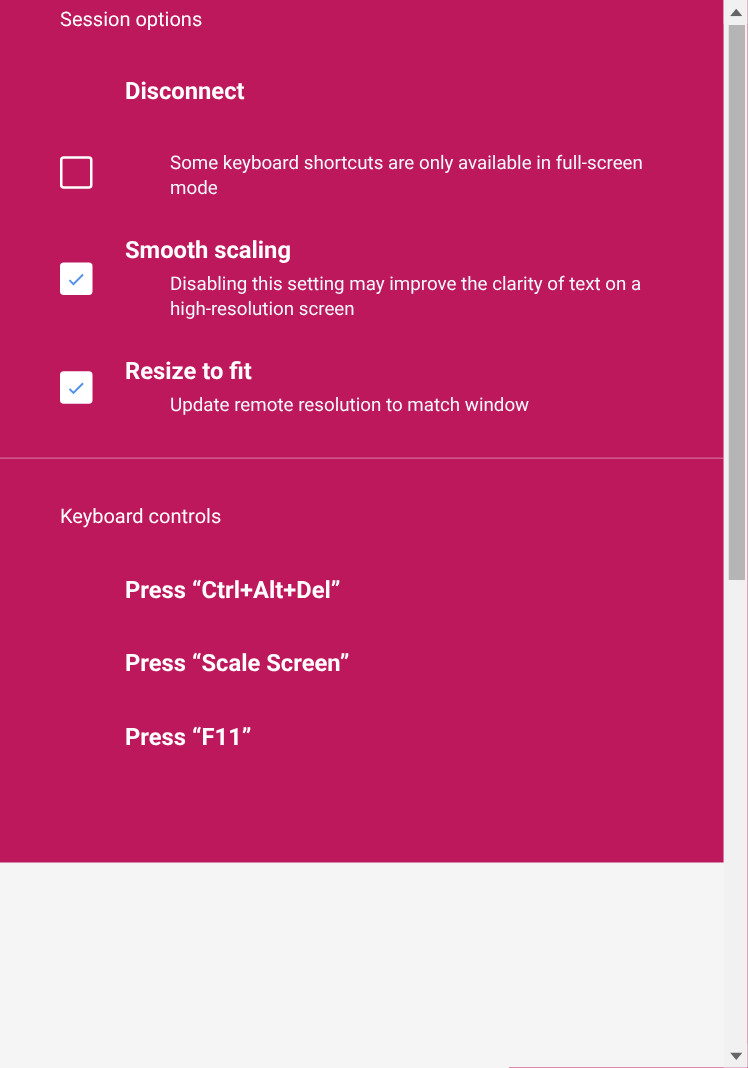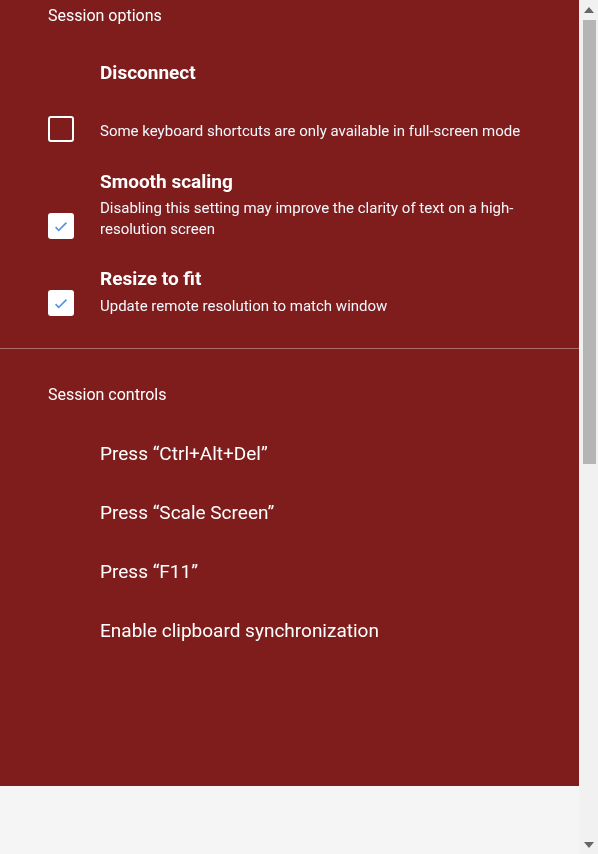--- a/index.html
+++ b/index.html
@@ -9,41 +9,41 @@
     }
     body {
       font-family: 'Roboto', 'Segoe UI', Arial, sans-serif;
       background: #f5f5f5;
       width: 598px;
       height: 854px;
       overflow: hidden;
       position: relative;
     }
     .panel {
-      background: #7f1d1d;
+      background: #be185d;
       width: 579px;
-      height: 786px;
+      height: 690px;
       overflow-y: auto;
       color: #fff;
     }
     .section {
       padding: 0;
     }
     .section-title {
       font-size: 16px;
       font-weight: 400;
       padding: 8px 48px 20px 48px;
       color: #fff;
     }
     .section-title.first {
       padding-top: 6px;
     }
     .item {
       display: flex;
-      align-items: flex-end;
+      align-items: center;
       padding: 14px 48px;
       cursor: pointer;
     }
     .item.no-checkbox {
       padding: 16px 48px 16px 100px;
     }
     .checkbox-wrap {
       width: 26px;
       height: 26px;
       flex-shrink: 0;
@@ -80,36 +80,37 @@
       font-weight: 700;
       color: #fff;
       line-height: 1.3;
     }
     .item-desc {
       font-size: 15px;
       font-weight: 400;
       color: #f3f8fe;
       margin-top: 4px;
       line-height: 1.35;
+      margin-left: 36px;
     }
     .divider {
       height: 1px;
       background: rgba(255,255,255,0.35);
       margin: 18px 0 0 0;
     }
     .section-keyboard {
       padding-top: 28px;
     }
     .kb-item {
       padding: 18px 48px 18px 100px;
       cursor: pointer;
     }
     .kb-label {
       font-size: 19px;
-      font-weight: 400;
+      font-weight: 700;
       color: #fff;
     }
     
     .scrollbar-track {
       position: absolute;
       right: 0;
       top: 0;
       width: 19px;
       height: 854px;
       background: #f1f1f1;
@@ -194,37 +195,34 @@
       <div class="item-text">
         <div class="item-label">Resize to fit</div>
         <div class="item-desc">Update remote resolution to match window</div>
       </div>
     </div>
   </div>
 
   <div class="divider"></div>
 
   <div class="section section-keyboard">
-    <div class="section-title">Session controls</div>
+    <div class="section-title">Keyboard controls</div>
 
     <div class="kb-item">
       <div class="kb-label">Press “Ctrl+Alt+Del”</div>
     </div>
 
     <div class="kb-item">
       <div class="kb-label">Press “Scale Screen”</div>
     </div>
 
     <div class="kb-item">
       <div class="kb-label">Press “F11”</div>
     </div>
 
-    <div class="kb-item">
-      <div class="kb-label">Enable clipboard synchronization</div>
-    </div>
   </div>
 
 </div>
 
 <div class="scrollbar-track">
   <div class="scrollbar-arrow up">
     <svg width="10" height="6" viewBox="0 0 10 6">
         <path d="M0 6 L5 0 L10 6 Z" fill="#666"></path>
       </svg>
   </div>

